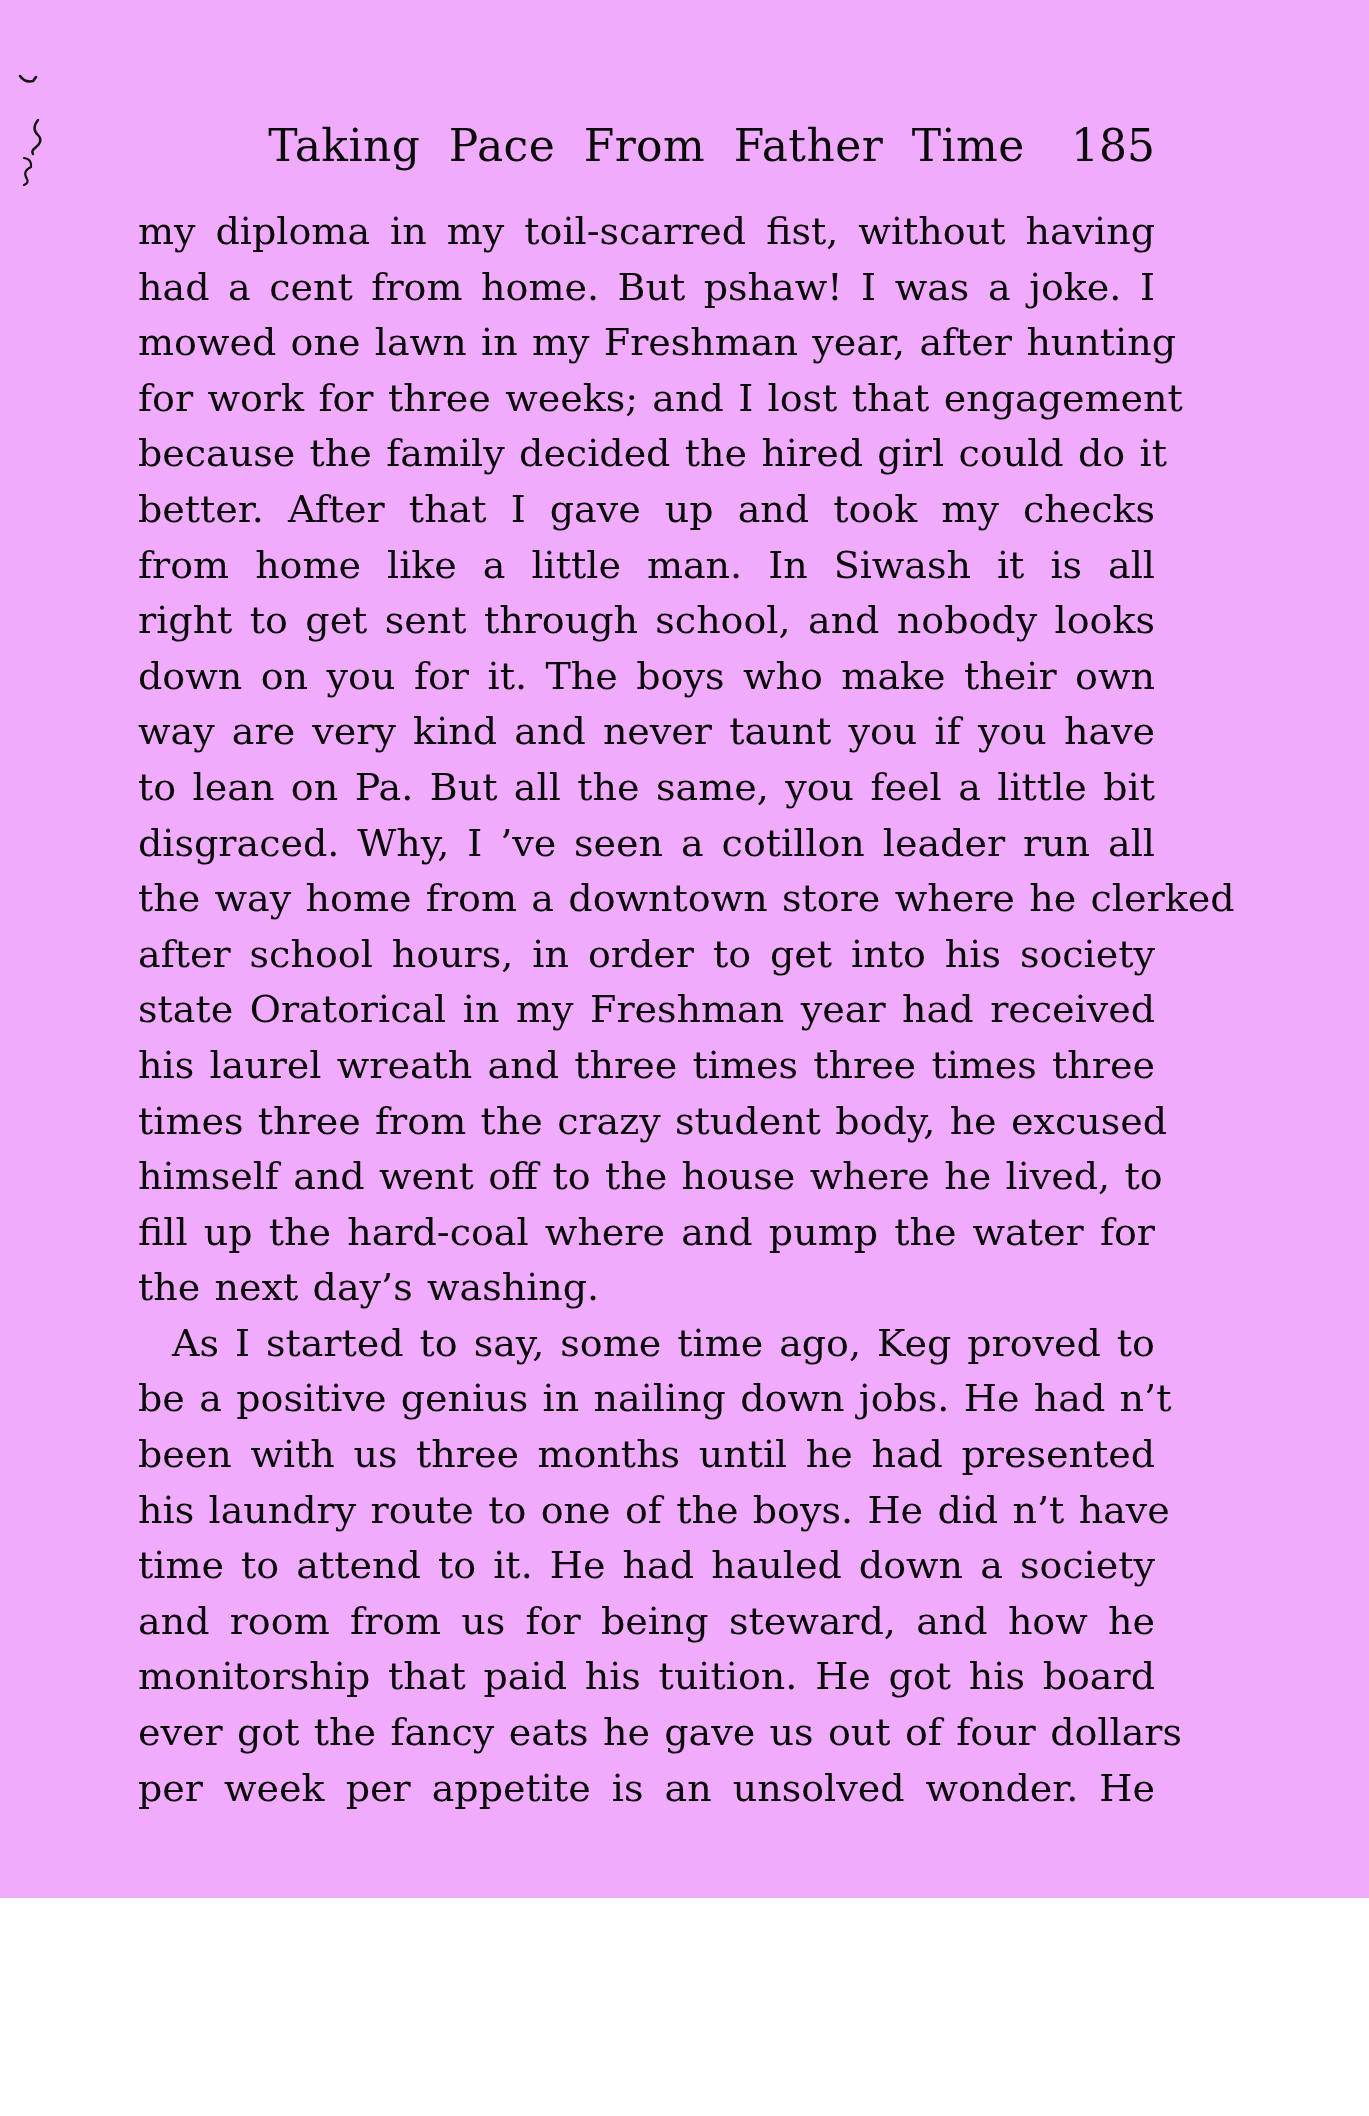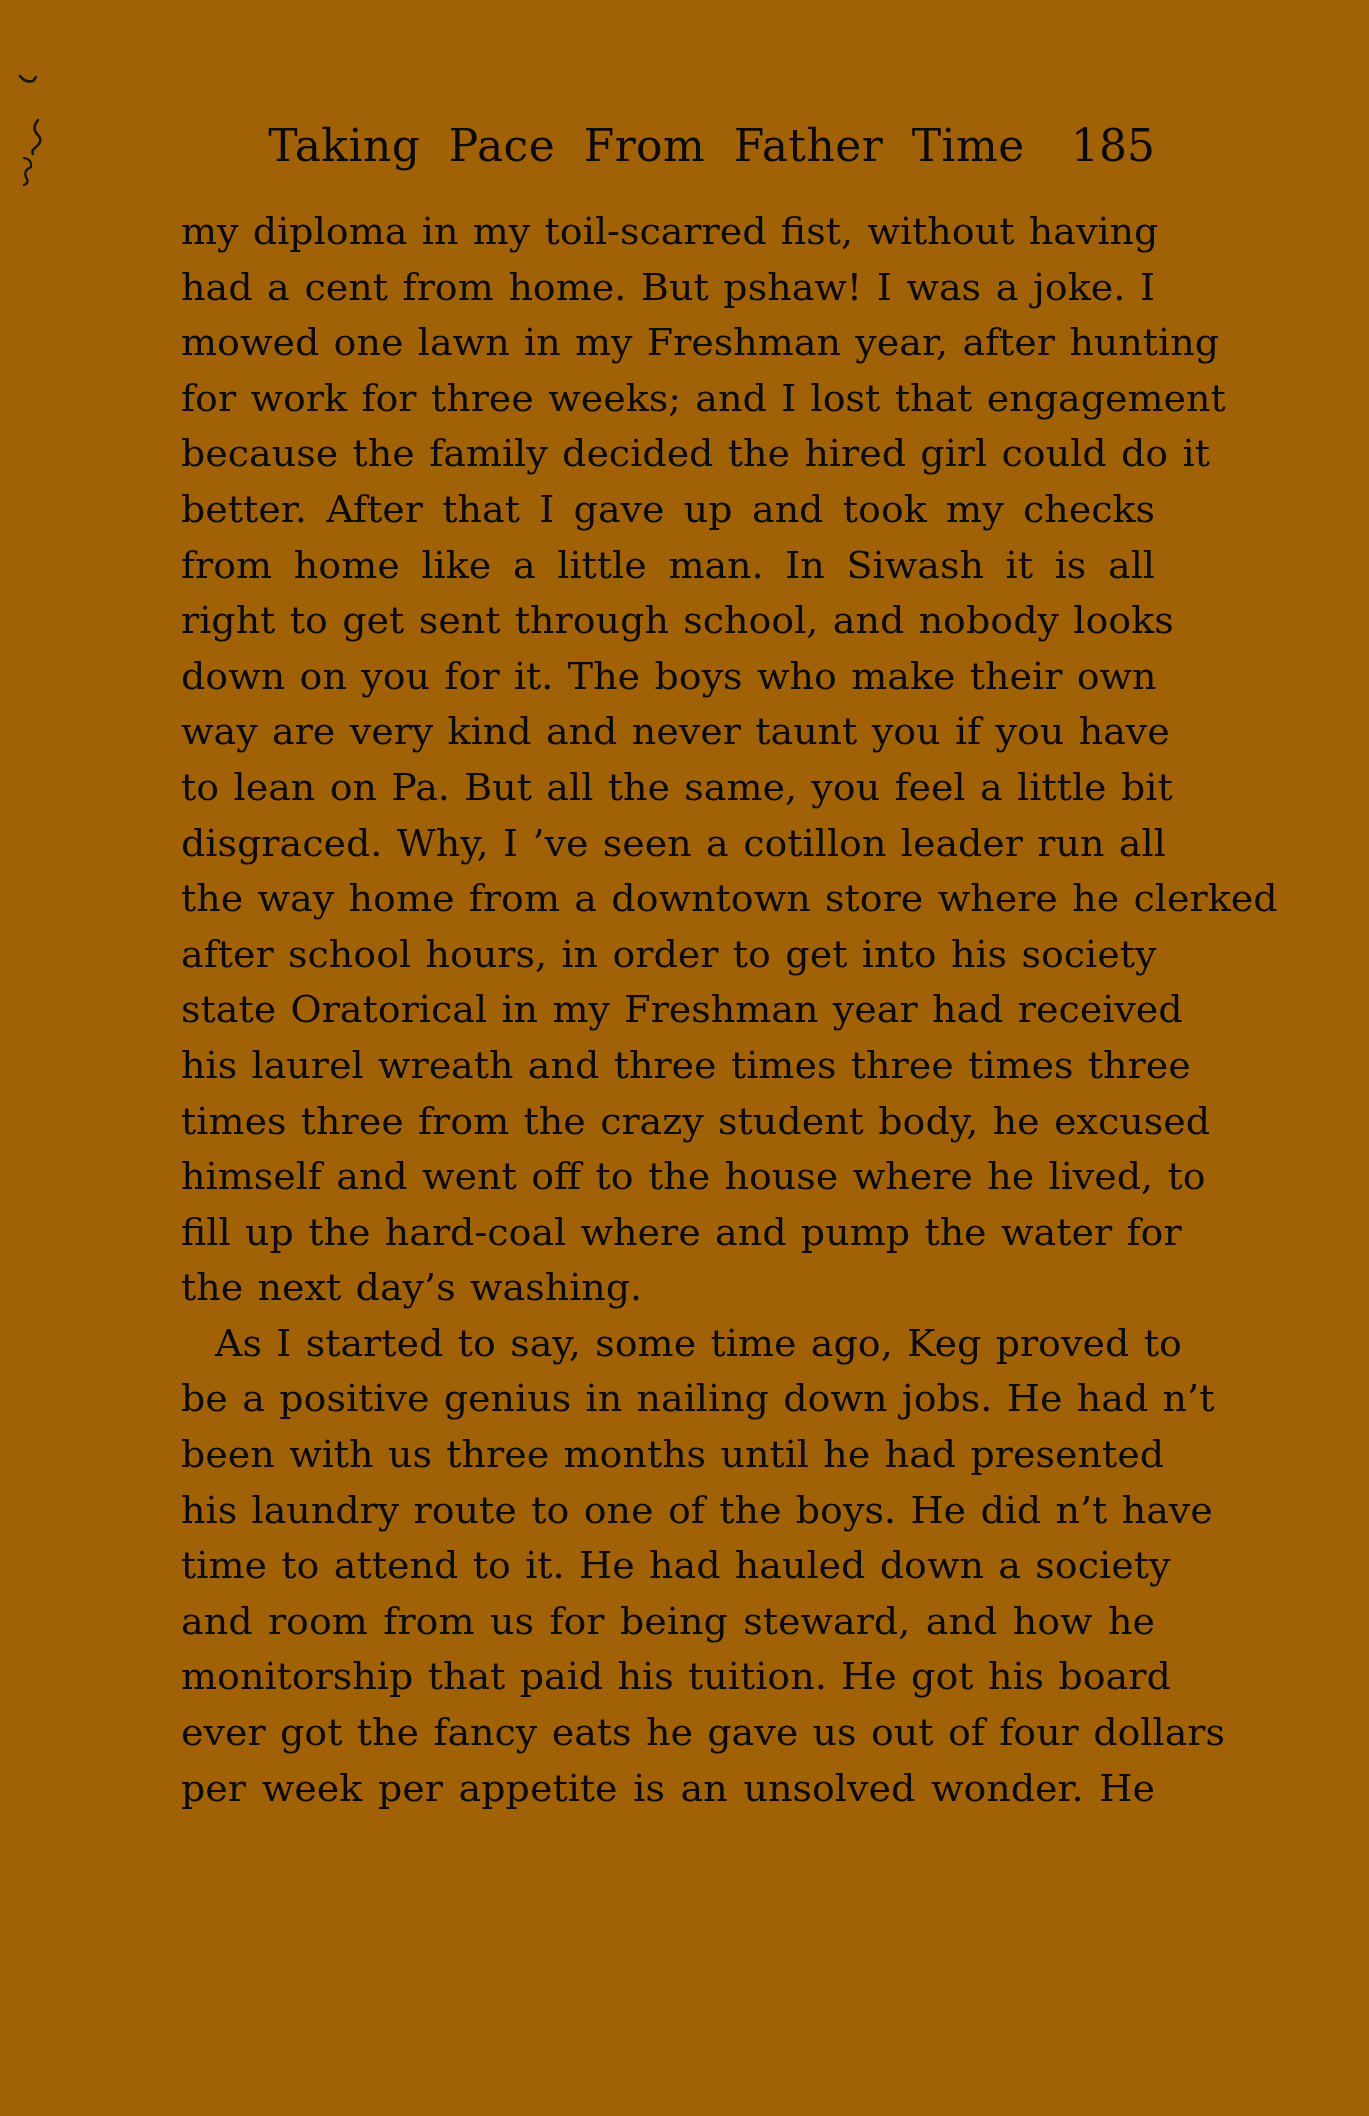--- a/index.html
+++ b/index.html
@@ -3,22 +3,22 @@
 <meta charset="utf-8">
 <style>
   html, body {
     margin: 0;
     padding: 0;
     background: #ffffff;
   }
   .page {
     position: relative;
     width: 1369px;
-    height: 2116px;
-    background: #a16207;
+    height: 1898px;
+    background: #f0abfc;
     color: #0a0a0a;
     font-family: "DejaVu Serif", "Liberation Serif", serif;
     overflow: hidden;
   }
   .running-header {
     position: absolute;
     left: 138px;
     top: 116px;
     width: 1017px;
     height: 60px;
@@ -47,21 +47,20 @@
     width: 1017px;
   }
   .line {
     font-size: 38px;
     line-height: 55.6px;
     height: 55.6px;
     text-align: justify;
     text-align-last: justify;
     word-spacing: 0.06em;
     white-space: nowrap;
-    margin-left: 43px;
   }
   .line.ragged {
     text-align: right;
     text-align-last: left;
   }
   .line.indent {
     padding-left: 34px;
   }
   .margin-marks {
     position: absolute;

